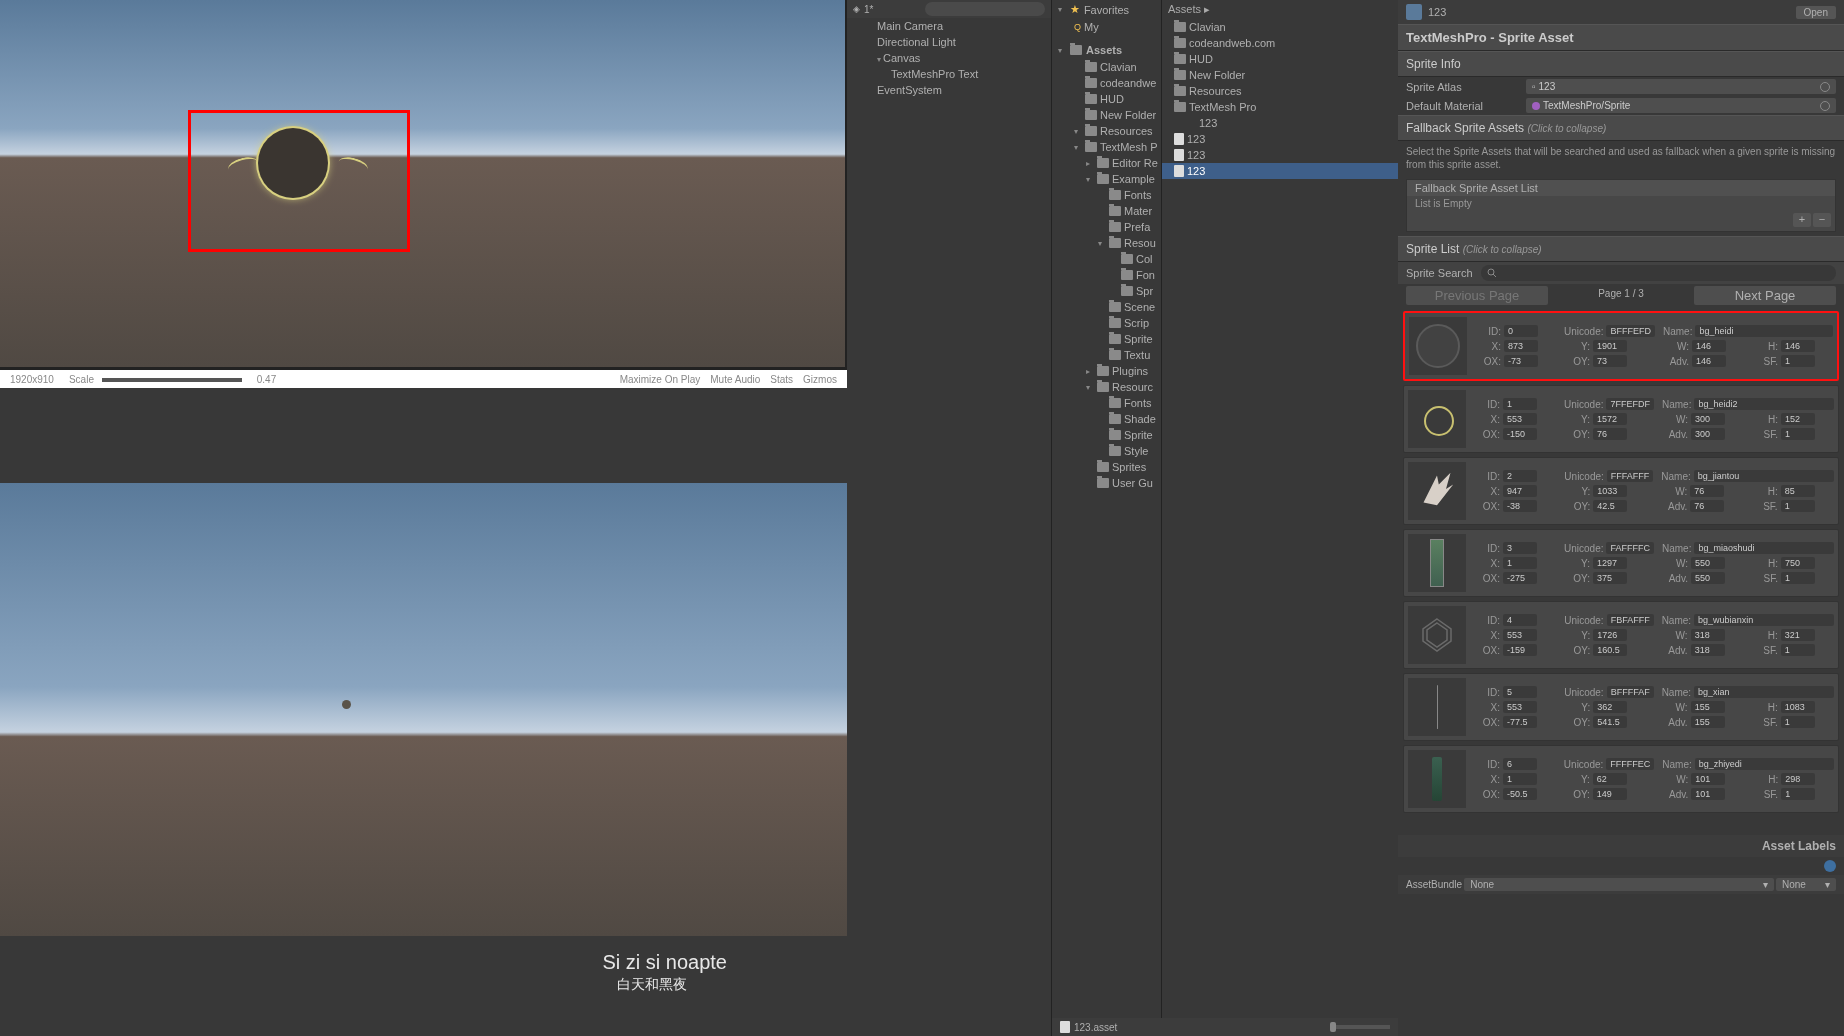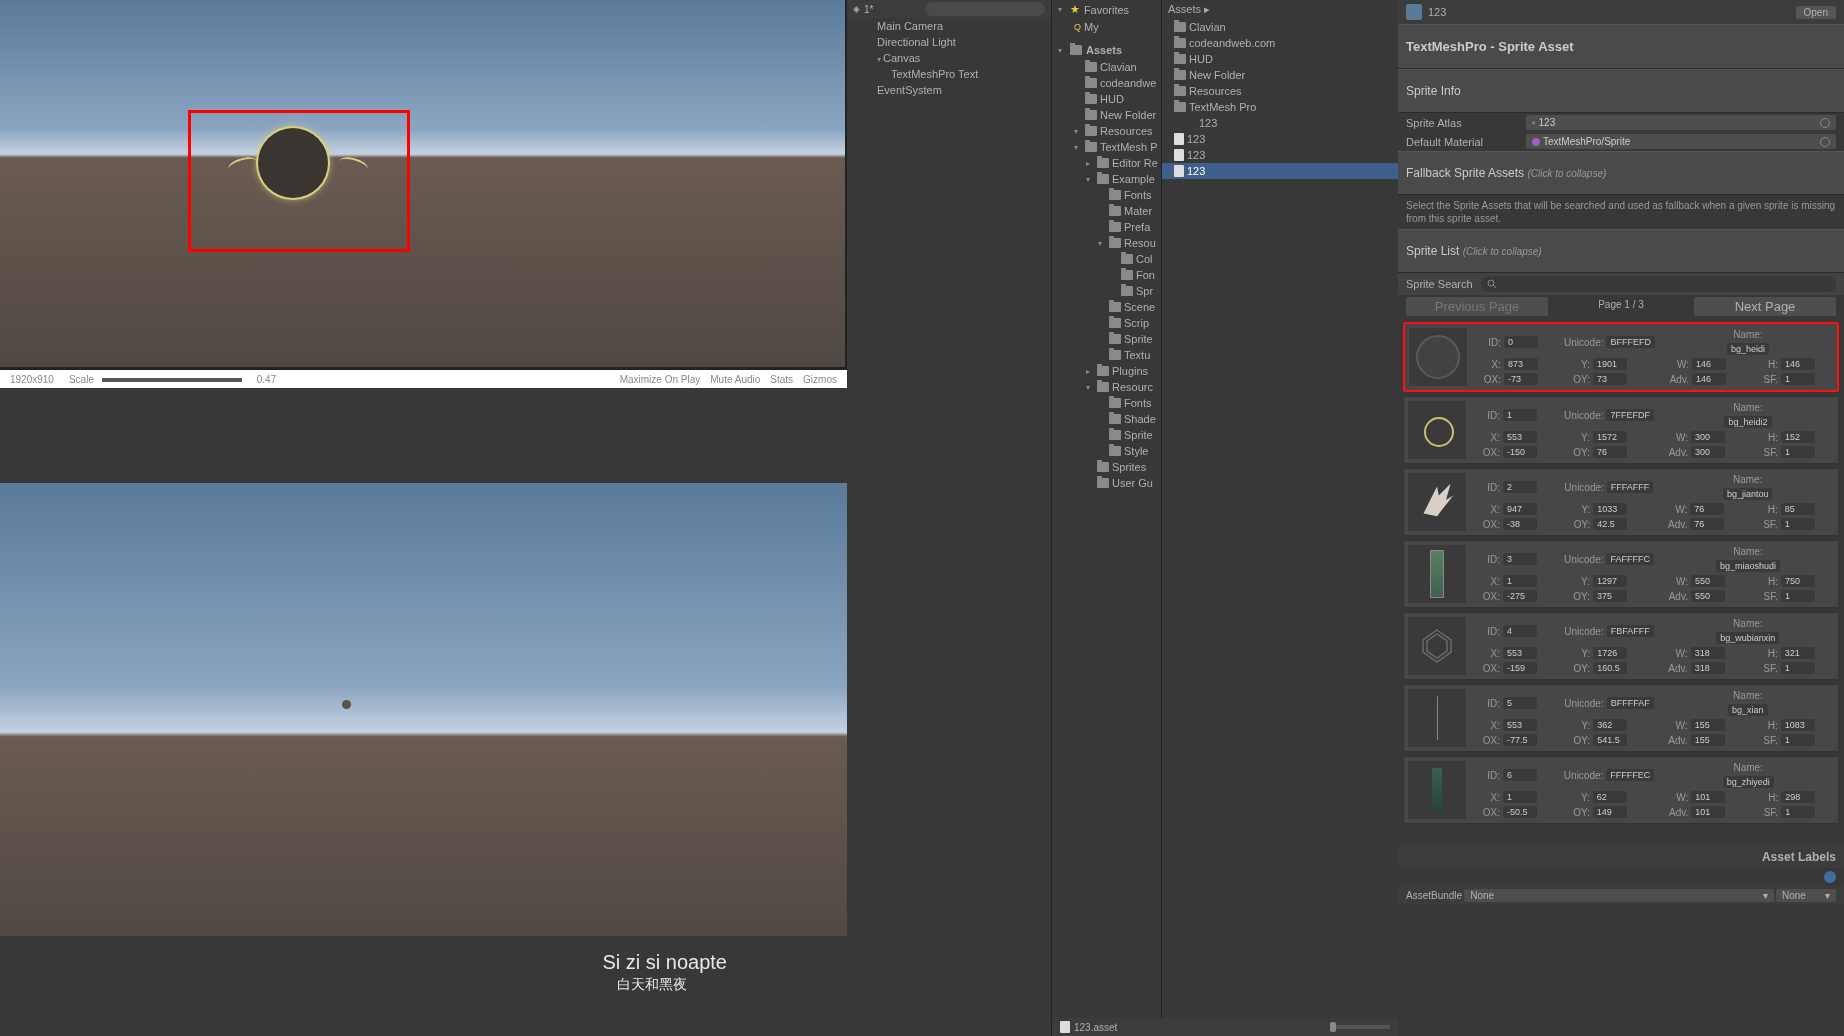--- a/index.html
+++ b/index.html
@@ -58,21 +58,21 @@
 .fold-arr { font-size: 8px; color: #888; width: 8px; display: inline-block; }
 .breadcrumb { padding: 3px 6px; font-size: 11px; color: #aaa; }
 .proj-footer { position: absolute; bottom: 0; left: 0; right: 0; height: 18px; background: #3c3c3c; display: flex; align-items: center; padding: 0 8px; font-size: 10px; }
 .proj-footer .file-icon { margin-right: 4px; }
 .proj-slider { width: 60px; height: 4px; background: #555; margin-left: auto; position: relative; }
 .proj-slider::after { content:""; position:absolute; left:0; top:-3px; width:6px; height:10px; background:#888; border-radius:2px;}
 
 
 .insp-head { padding: 4px 8px; background: #3c3c3c; display: flex; align-items: center; font-size: 11px; }
 .insp-head .open-btn { margin-left: auto; background: #555; padding: 1px 8px; border-radius: 2px; font-size: 10px; cursor: pointer; }
-.insp-section-title { background: #4a4a4a; padding: 14px 8px; font-size: 12px; color: #ccc; border-top: 1px solid #555; border-bottom: 1px solid #2a2a2a; }
+.insp-section-title { background: #4a4a4a; padding: 5px 8px; font-size: 12px; color: #ccc; border-top: 1px solid #555; border-bottom: 1px solid #2a2a2a; }
 .insp-section-title.big { font-size: 13px; font-weight: bold; }
 .insp-row { display: flex; padding: 2px 8px; align-items: center; font-size: 11px; }
 .insp-row .label { width: 120px; color: #b0b0b0; }
 .insp-row .value-field { flex: 1; background: #4e4e4e; padding: 1px 6px; border-radius: 2px; color: #ccc; font-size: 10px; height: 15px; display: flex; align-items: center; }
 .obj-field-icon { width: 10px; height: 10px; border-radius: 50%; border: 1px solid #888; margin-left: auto; }
 .collapse-hint { font-style: italic; color: #999; margin-left: auto; font-size: 10px; font-weight: normal; }
 .fallback-desc { padding: 4px 8px; font-size: 10px; color: #999; line-height: 1.3; }
 .fallback-box { margin: 4px 8px; background: #474747; border: 1px solid #333; }
 .fallback-box-head { background: #505050; padding: 2px 8px; font-size: 11px; }
 .fallback-box-body { padding: 2px 8px; font-size: 10px; color: #999; }
@@ -88,21 +88,21 @@
 .pager-mid { flex: 1; text-align: center; padding: 2px; font-size: 10px; }
 
 .sprite-list { padding: 0 5px; }
 .sprite-entry { display: flex; background: #474747; border: 1px solid #333; margin-top: 4px; border-radius: 2px; padding: 4px; gap: 8px; }
 .sprite-entry.highlighted { border: 2px solid #ff1010; }
 .sprite-thumb { width: 58px; height: 58px; background: #3a3a3a; display: flex; align-items: center; justify-content: center; flex-shrink: 0; }
 .sprite-props { flex: 1; display: grid; grid-template-columns: repeat(4, 1fr); gap: 3px 8px; font-size: 10px; align-content: center; }
 .sp { display: flex; align-items: center; gap: 3px; }
 .sp .k { color: #999; min-width: 26px; text-align: right; }
 .sp .v { background: #3a3a3a; padding: 1px 4px; min-width: 34px; border-radius: 2px; color: #ccc; font-size: 9px; }
-.sp.wide { grid-column: span 2; flex-direction: column; }
+.sp.wide { grid-column: span 2; }
 .sp.wide .v { flex: 1; }
 
 .asset-labels { padding: 4px 8px; background: #3c3c3c; font-size: 12px; font-weight: bold; margin-top: 22px; text-align: right; }
 .asset-label-body { height: 18px; display:flex; justify-content:flex-end; align-items:center; padding:0 8px;}
 .tag-circle { width:12px;height:12px;background:#3e6fa0;border-radius:50%;}
 .bundle-row { display: flex; padding: 3px 8px; background: #3c3c3c; align-items: center; gap: 2px; font-size: 10px; }
 .bundle-dd { flex: 1; background: #4e4e4e; padding: 1px 6px; border-radius: 2px; display: flex; }
 .bundle-dd .arr { margin-left: auto; }
 
 
@@ -394,20 +394,28 @@
           <span>TextMeshPro/Sprite</span>
           <span class="obj-field-icon"></span>
         </span>
     </div>
 
     <div class="insp-section-title">
       <span>Fallback Sprite Assets</span>
       <span class="collapse-hint">(Click to collapse)</span>
     </div>
     <div class="fallback-desc">Select the Sprite Assets that will be searched and used as fallback when a given sprite is missing from this sprite asset.</div>
+    <div class="fallback-box">
+      <div class="fallback-box-head">Fallback Sprite Asset List</div>
+      <div class="fallback-box-body">List is Empty</div>
+      <div class="fallback-buttons">
+        <span class="fb-btn">+</span>
+        <span class="fb-btn">−</span>
+      </div>
+    </div>
 
     <div class="insp-section-title">
       <span>Sprite List</span>
       <span class="collapse-hint">(Click to collapse)</span>
     </div>
     <div class="sprite-search-row">
       <span>Sprite Search</span>
       <span class="sprite-search-field">
           <svg class="search-icon-svg" viewBox="0 0 10 10">
             <circle cx="4" cy="4" r="3" fill="none" stroke="#888"></circle>

